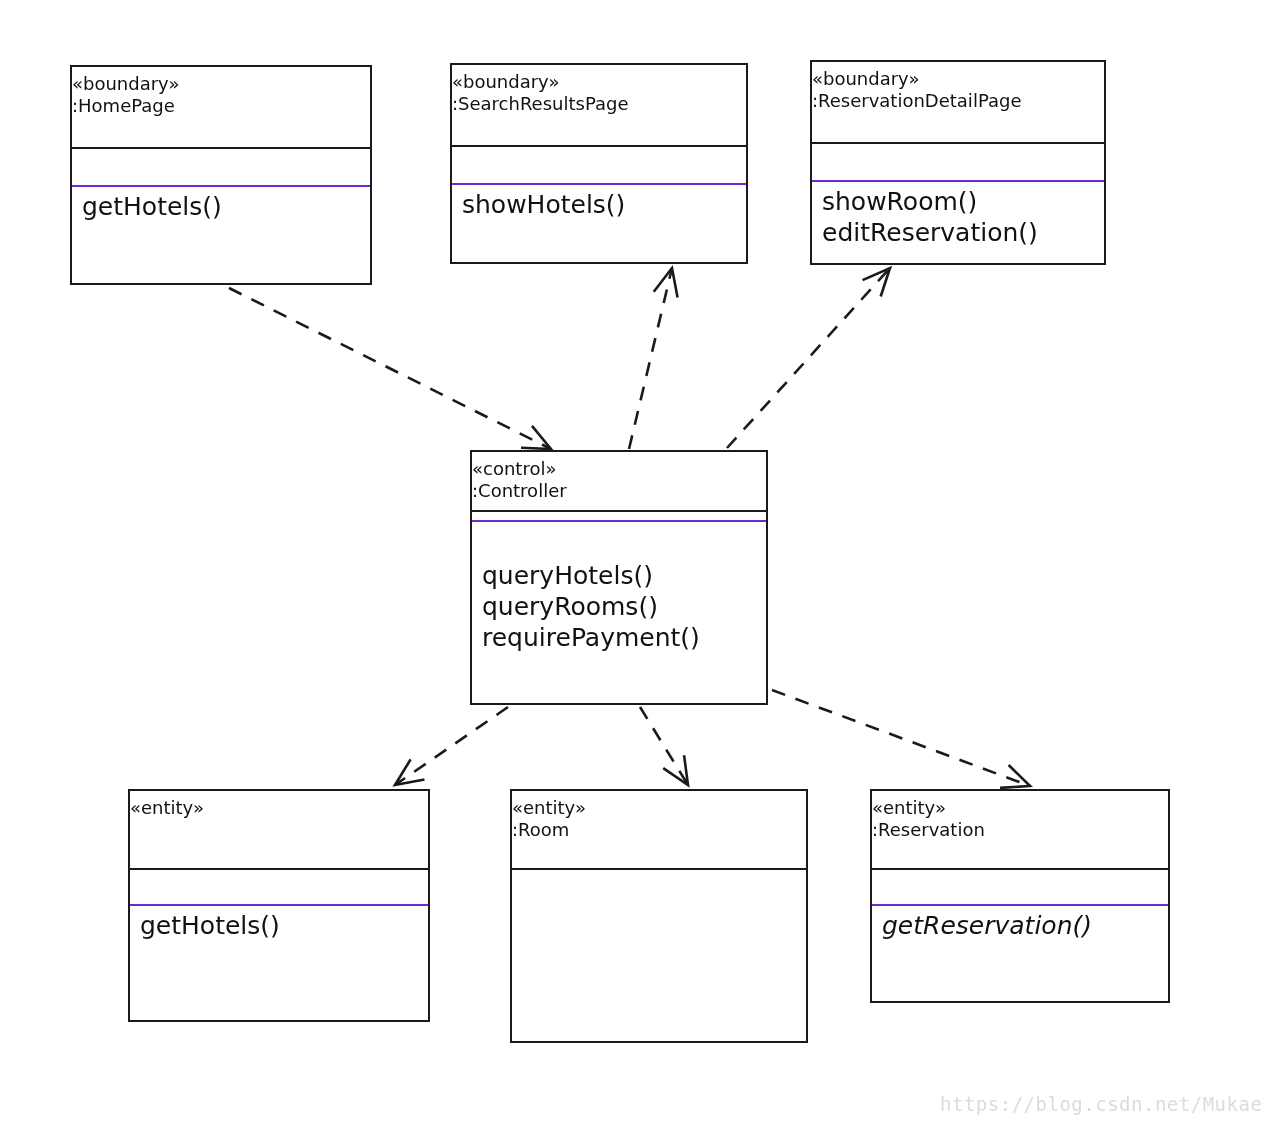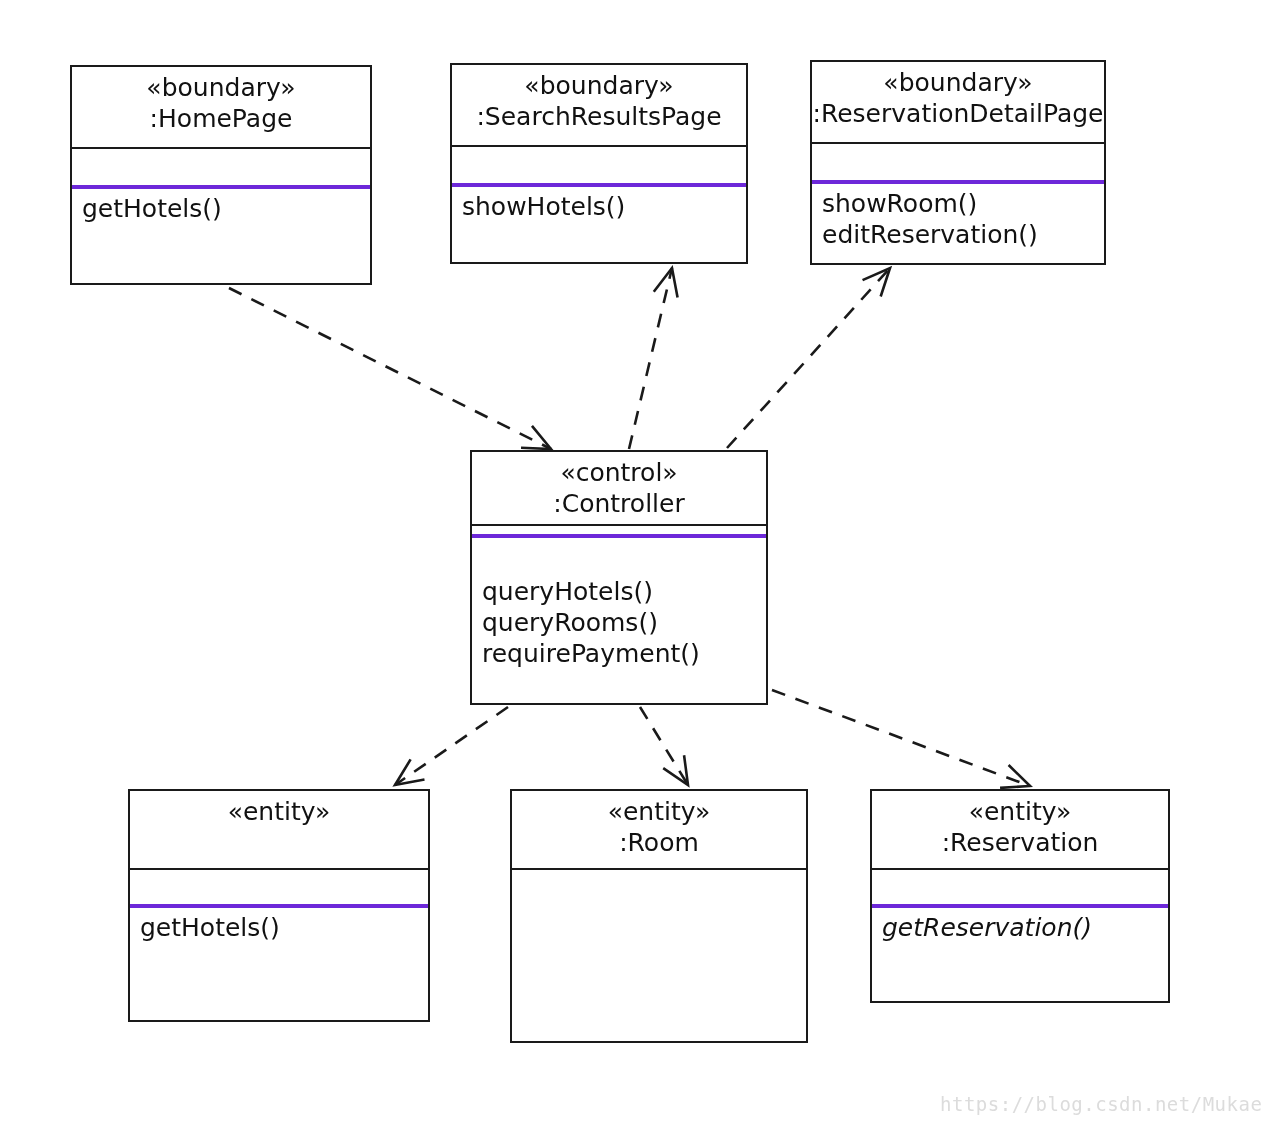--- a/index.html
+++ b/index.html
@@ -18,35 +18,34 @@
   .umlclass {
     position: absolute;
     box-sizing: border-box;
     border: 2px solid #1a1a1a;
     background: #ffffff;
     display: flex;
     flex-direction: column;
   }
   .compartment-name {
     box-sizing: border-box;
-    text-align: center;
     line-height: 1.22;
     padding-top: 6px;
-    font-size: 25px;
+    font-size: 18px;
     color: #111111;
     white-space: nowrap;
     overflow: visible;
   }
   .compartment-attrs {
     box-sizing: border-box;
     border-top: 2px solid #1a1a1a;
   }
   .compartment-ops {
     box-sizing: border-box;
-    border-top: 4px solid #6d28d9;
+    border-top: 2px solid #6d28d9;
     padding: 4px 0 0 10px;
     font-size: 25px;
     line-height: 1.24;
     color: #111111;
     white-space: nowrap;
   }
   .stereo {
     display: block;
   }
   .iname {
@@ -122,21 +121,21 @@
       <span class="iname">:ReservationDetailPage</span>
     </div>
     <div class="compartment-attrs" style="height: 38px;"></div>
     <div class="compartment-ops" style="flex: 1 1 auto;">
       <div>showRoom()</div>
       <div>editReservation()</div>
     </div>
   </div>
 
   <div class="umlclass" id="cls-controller" style="left: 470px; top: 450px; width: 298px; height: 255px;">
-    <div class="compartment-name" style="height: 72px;">
+    <div class="compartment-name" style="height: 58px;">
       <span class="stereo">«control»</span>
       <span class="iname">:Controller</span>
     </div>
     <div class="compartment-attrs" style="height: 10px;"></div>
     <div class="compartment-ops" style="padding-top: 38px; flex: 1 1 auto;">
       <div>queryHotels()</div>
       <div>queryRooms()</div>
       <div>requirePayment()</div>
     </div>
   </div>

